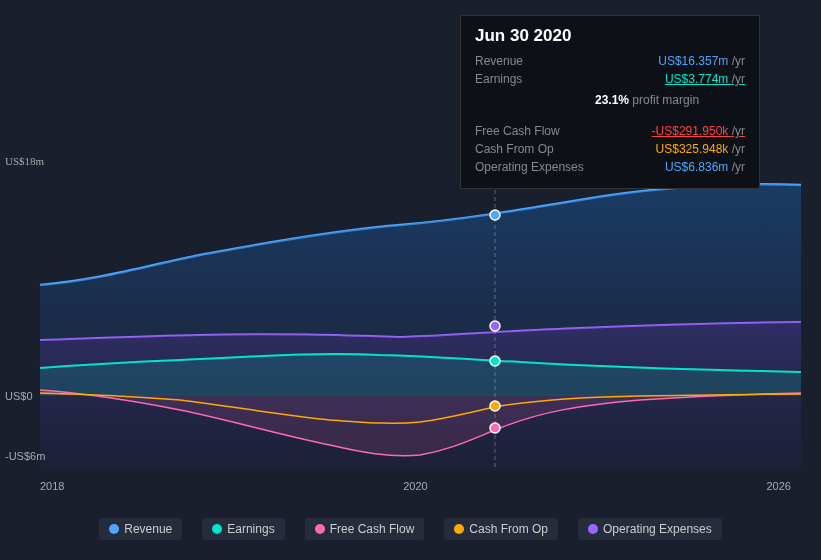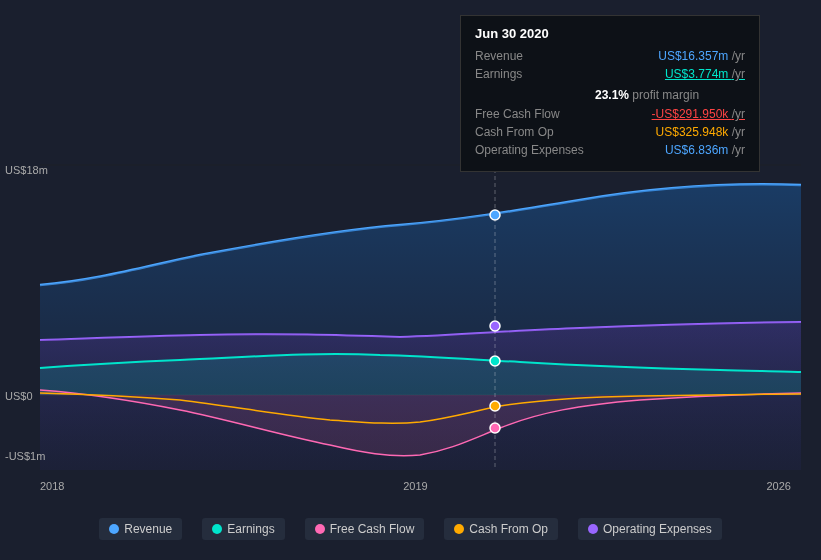--- a/index.html
+++ b/index.html
@@ -24,21 +24,21 @@
       top: 15px;
       left: 460px;
       background: #0d1117;
       border: 1px solid #333;
       padding: 10px 14px;
       min-width: 300px;
       z-index: 10;
     }
 
     .tooltip-header {
-      font-size: 13px;
+      font-size: 17px;
       font-weight: bold;
       color: #fff;
       margin-bottom: 8px;
     }
 
     .tooltip-row {
       display: flex;
       justify-content: space-between;
       align-items: baseline;
       margin-bottom: 4px;
@@ -61,21 +61,21 @@
     .tooltip-value.yellow { color: #ffaa00; margin-left: 24px; }
 
     
     .y-label {
       position: absolute;
       left: 5px;
       color: #aaa;
       font-size: 11px;
     }
 
-    .y-label-top { top: 164px; }
+    .y-label-top { top: 155px; font-family: Liberation Serif, serif; }
     .y-label-zero { top: 390px; text-align: right; }
     .y-label-bottom { top: 450px; }
 
     
     .chart-svg {
       position: absolute;
       top: 0;
       left: 0;
       width: 100%;
       height: 100%;
@@ -180,41 +180,41 @@
 
     <circle cx="495" cy="215" r="5" fill="#4da6ff" stroke="#fff" stroke-width="1.5"></circle>
     <circle cx="495" cy="326" r="5" fill="#9966ff" stroke="#fff" stroke-width="1.5"></circle>
     <circle cx="495" cy="361" r="5" fill="#00e5cc" stroke="#fff" stroke-width="1.5"></circle>
     <circle cx="495" cy="428" r="5" fill="#ff69b4" stroke="#fff" stroke-width="1.5"></circle>
     <circle cx="495" cy="406" r="5" fill="#ffaa00" stroke="#fff" stroke-width="1.5"></circle>
   </svg>
 
   <div class="y-label y-label-top">US$18m</div>
   <div class="y-label y-label-zero">US$0</div>
-  <div class="y-label y-label-bottom">-US$1m</div>
+  <div class="y-label y-label-bottom">-US$6m</div>
 
   <div class="x-labels">
     <span class="x-label">2018</span>
-    <span class="x-label">2019</span>
+    <span class="x-label">2020</span>
     <span class="x-label">2026</span>
   </div>
 
   <div class="tooltip">
     <div class="tooltip-header">Jun 30 2020</div>
 
     <div class="tooltip-row">
       <span class="tooltip-label">Revenue</span>
       <span class="tooltip-value blue">US$16.357m <span style="color:#888">/yr</span></span>
     </div>
 
     <div class="tooltip-row">
       <span class="tooltip-label">Earnings</span>
       <span class="tooltip-value teal">US$3.774m <span style="color:#888">/yr</span></span>
     </div>
-    <div style="margin-left: 120px; margin-bottom: 4px;">
+    <div style="margin-left: 120px; margin-bottom: 16px;">
       <span class="tooltip-value" style="font-size:12px; font-weight:bold; color:#fff;">23.1% <span style="color:#888; font-weight:normal">profit margin</span></span>
     </div>
 
     <div class="tooltip-row">
       <span class="tooltip-label">Free Cash Flow</span>
       <span class="tooltip-value red">-US$291.950k <span style="color:#888">/yr</span></span>
     </div>
 
     <div class="tooltip-row">
       <span class="tooltip-label">Cash From Op</span>

